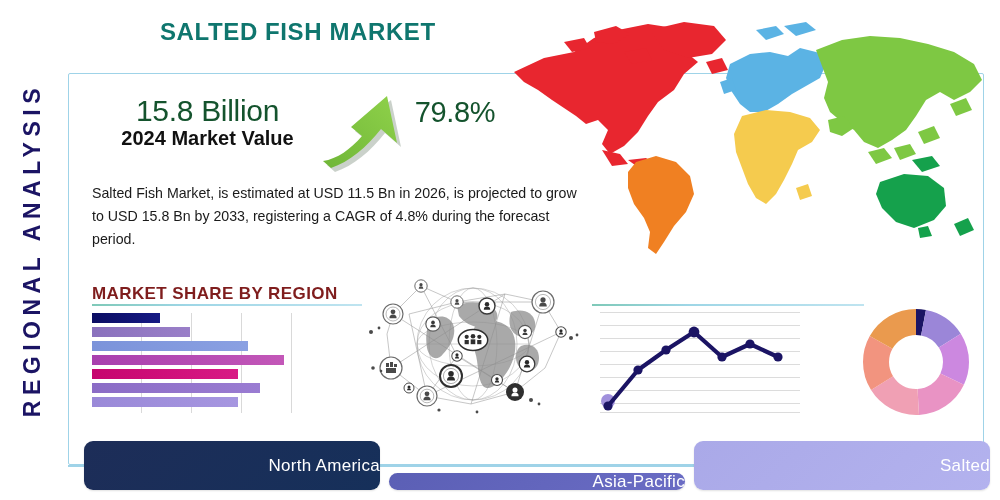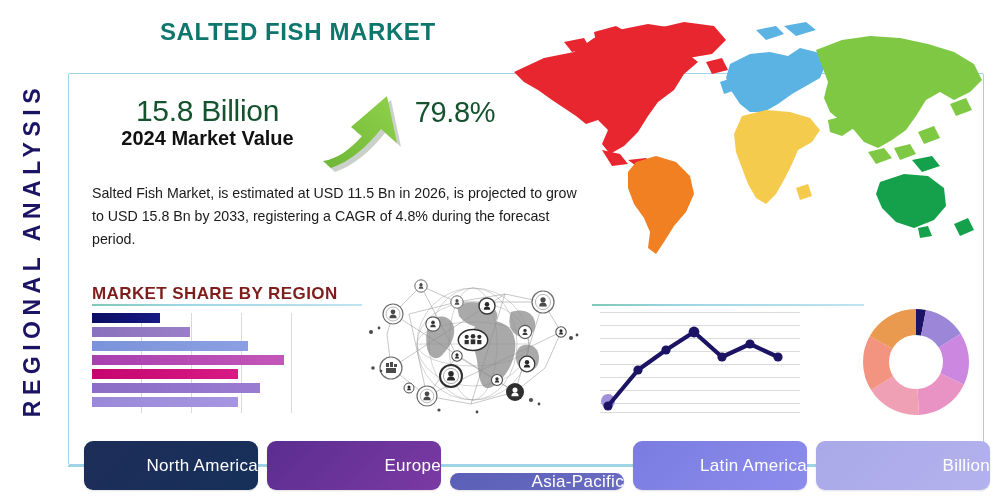--- a/index.html
+++ b/index.html
@@ -417,27 +417,21 @@
       </g>
     </svg>
   </div>
 
   <div class="pill-connector" style="left:68px; width:920px;"></div>
 
   <div class="legend">
     <div class="pill" style="background:linear-gradient(135deg,#1d2d58,#16305a);">
       <span>North America</span>
     </div>
-    <div class="pill" style="background:linear-gradient(135deg,#5b2d91,#7b3aa3);">
-      <span>Europe</span>
-    </div>
     <div class="pill" style="background:linear-gradient(135deg,#5b5fb5,#6a6cc4);margin-top:32px;">
       <span>Asia-Pacific</span>
     </div>
-    <div class="pill" style="background:linear-gradient(135deg,#7b7ce0,#8b8cec);">
-      <span>Latin America</span>
-    </div>
     <div class="pill" style="background:linear-gradient(135deg,#aaa9e8,#b3b2ee);">
-      <span>Billion</span>
+      <span>Salted</span>
     </div>
   </div>
 
 </div>
 
 </body></html>

